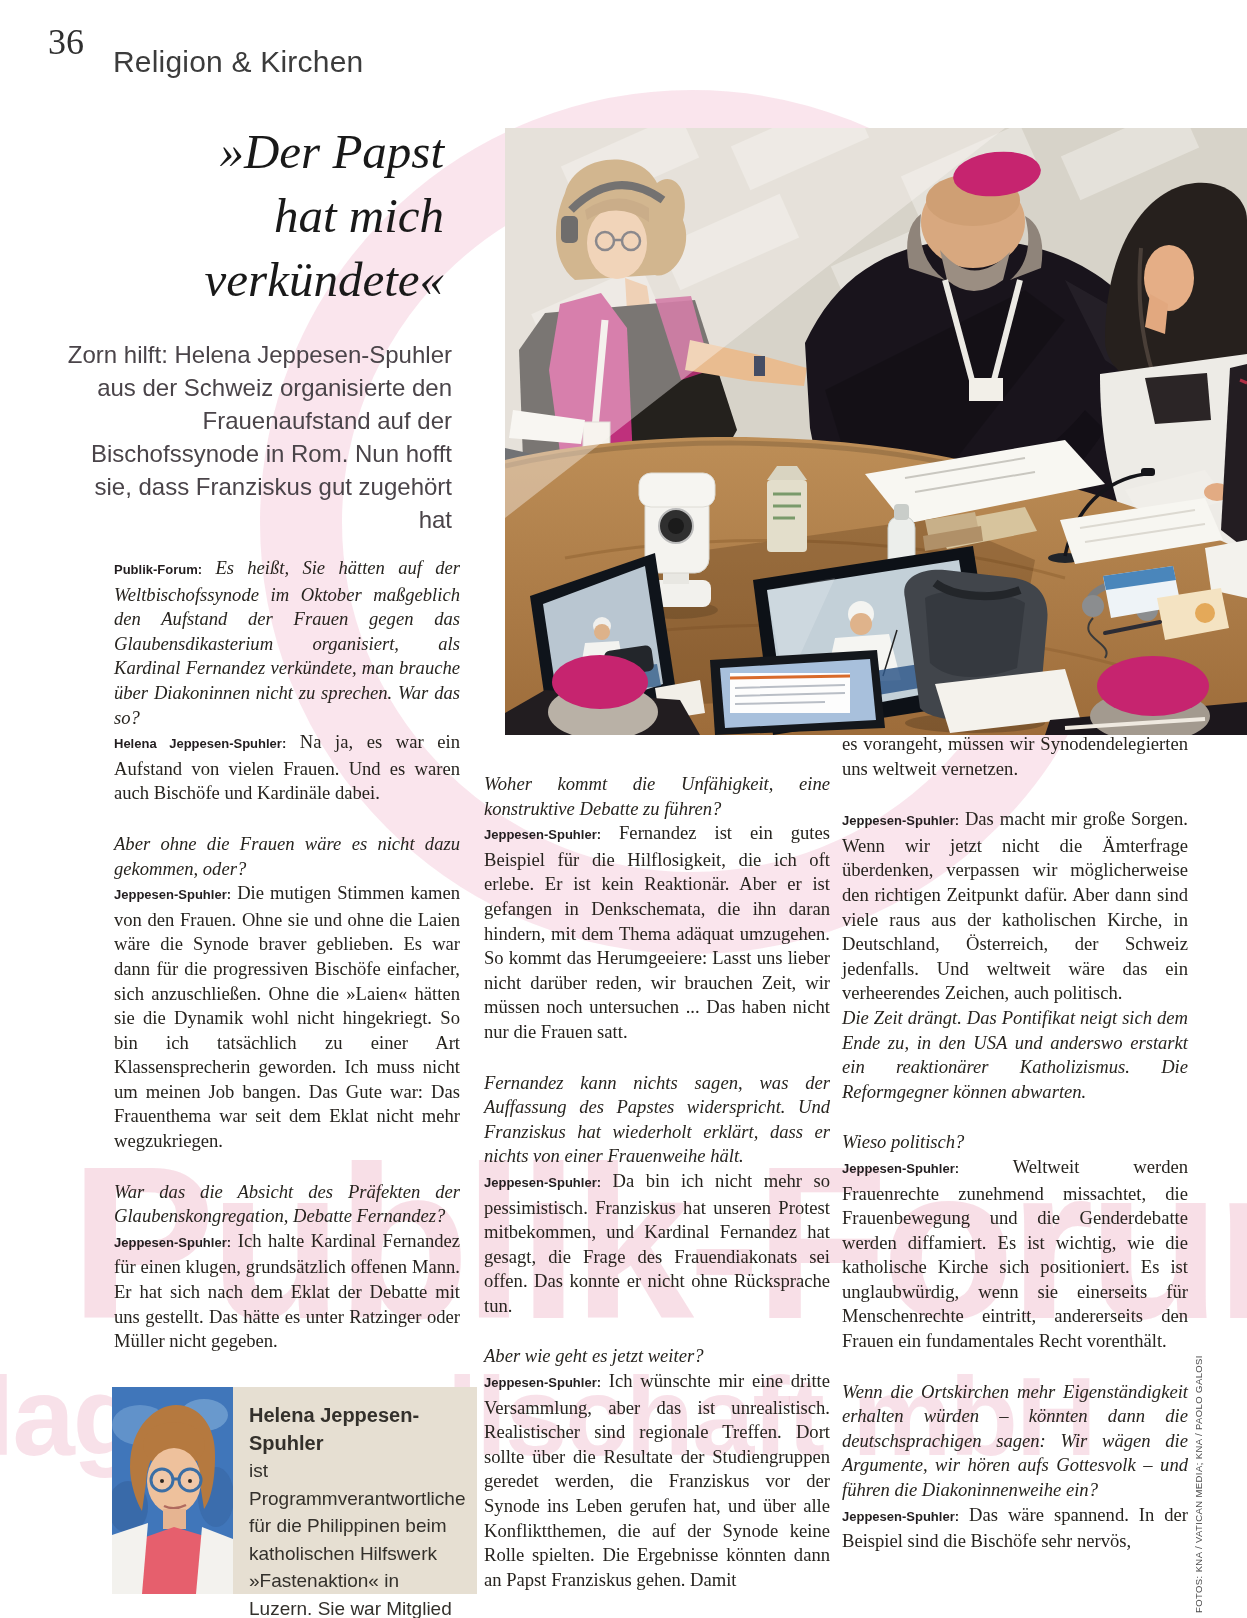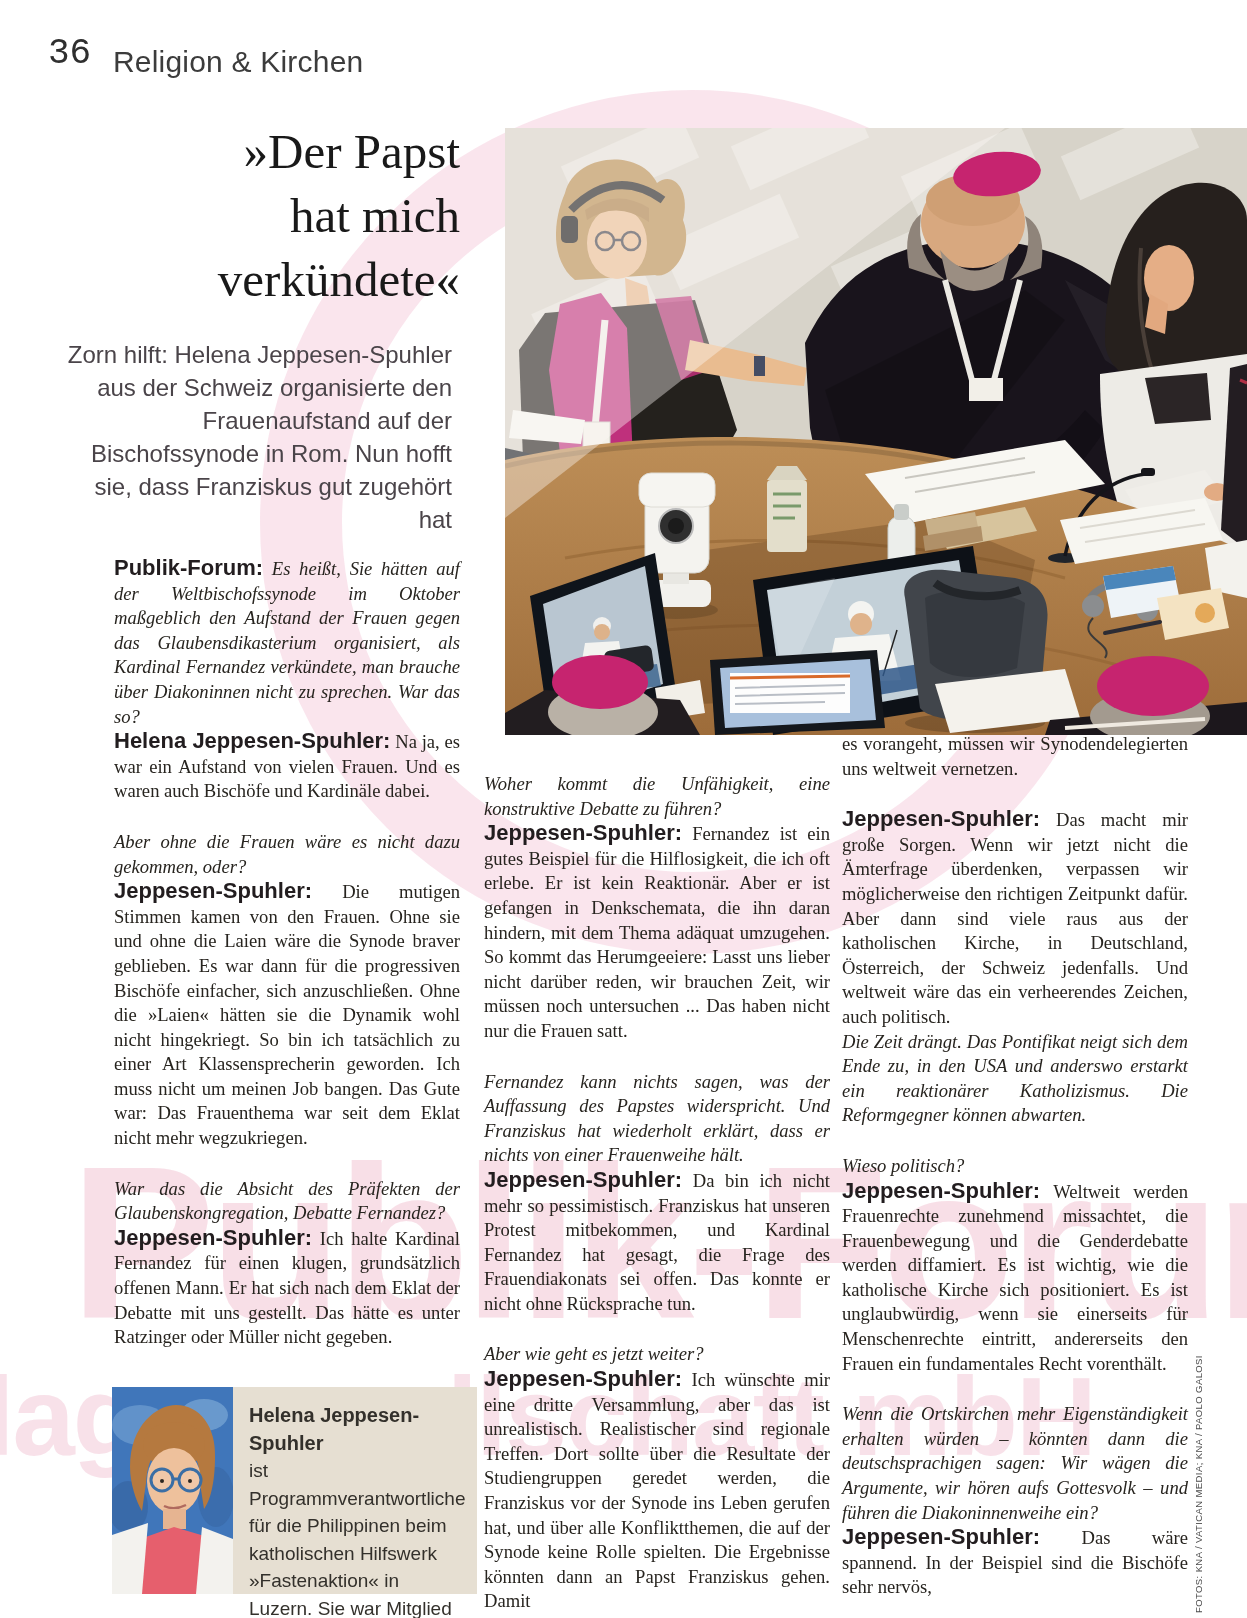--- a/index.html
+++ b/index.html
@@ -6,41 +6,41 @@
   .page{position:relative;width:1247px;height:1618px;background:#ffffff;overflow:hidden;
         font-family:"Liberation Serif",serif;margin:0 auto;}
   
   .wm-ring{position:absolute;left:260px;top:90px;width:700px;height:700px;border-radius:50%;
            border:82px solid rgba(246,208,222,0.55);z-index:0;}
   .wm-text{position:absolute;font-family:"Liberation Sans",sans-serif;font-weight:bold;
            color:rgba(242,196,212,0.55);white-space:nowrap;z-index:0;letter-spacing:-6px;}
   .wm-line1{left:70px;top:1118px;font-size:218px;}
   .wm-line2{left:-185px;top:1352px;font-size:112px;letter-spacing:-2px;color:rgba(242,196,212,0.5);}
   
-  .hdr-num{position:absolute;left:48px;top:33px;font-family:Liberation Mono, monospace;
+  .hdr-num{position:absolute;left:48px;top:21px;font-family:Liberation Serif, serif;
            font-size:36px;color:#2f2f2f;z-index:2;}
   .hdr-sec{position:absolute;left:113px;top:45px;font-family:"Liberation Sans",sans-serif;
            font-size:30px;color:#3c3c3c;z-index:2;letter-spacing:0.2px;}
   
-  .title{position:absolute;left:68px;top:120px;width:392px;text-align:right;z-index:2;
-         font-size:49px;line-height:64px;color:#191919;}
+  .title{position:absolute;left:52px;top:120px;width:392px;text-align:right;z-index:2;
+         font-size:49px;line-height:64px;color:#191919;font-style:italic;}
   .intro{position:absolute;left:60px;top:338px;width:392px;text-align:right;z-index:2;
          font-family:"Liberation Sans",sans-serif;font-size:24px;line-height:33px;color:#4a4449;}
   
   .photo{position:absolute;left:505px;top:128px;width:742px;height:607px;z-index:2;}
   .photo svg{width:100%;height:100%;display:block;}
   
   .col{position:absolute;width:346px;font-size:18.6px;line-height:24.6px;color:#27241f;
        text-align:justify;z-index:2;}
   .col1{left:114px;top:556px;}
   .col2{left:484px;top:772px;}
   .col3{left:842px;top:732px;}
   .para{margin:0;}
   .q{font-style:italic;}
-  .spk{font-family:"Liberation Sans",sans-serif;font-weight:bold;font-size:22px;color:#221d1f;}
+  .spk{font-family:"Liberation Sans",sans-serif;font-weight:bold;font-size:13px;color:#221d1f;}
   .gap{height:26px;}
   
   .profile{position:absolute;left:112px;top:1387px;width:347px;height:207px;display:flex;z-index:2;}
   .profile-photo{width:121px;height:207px;flex:none;}
   .profile-photo svg{width:100%;height:100%;display:block;}
   .profile-cap{flex:1;background:#e6dfd2;padding:15px 12px 0 16px;
                font-family:"Liberation Sans",sans-serif;color:#33302b;
                font-size:19px;line-height:27.5px;}
   .profile-name{font-weight:bold;font-size:20px;display:block;}
   

